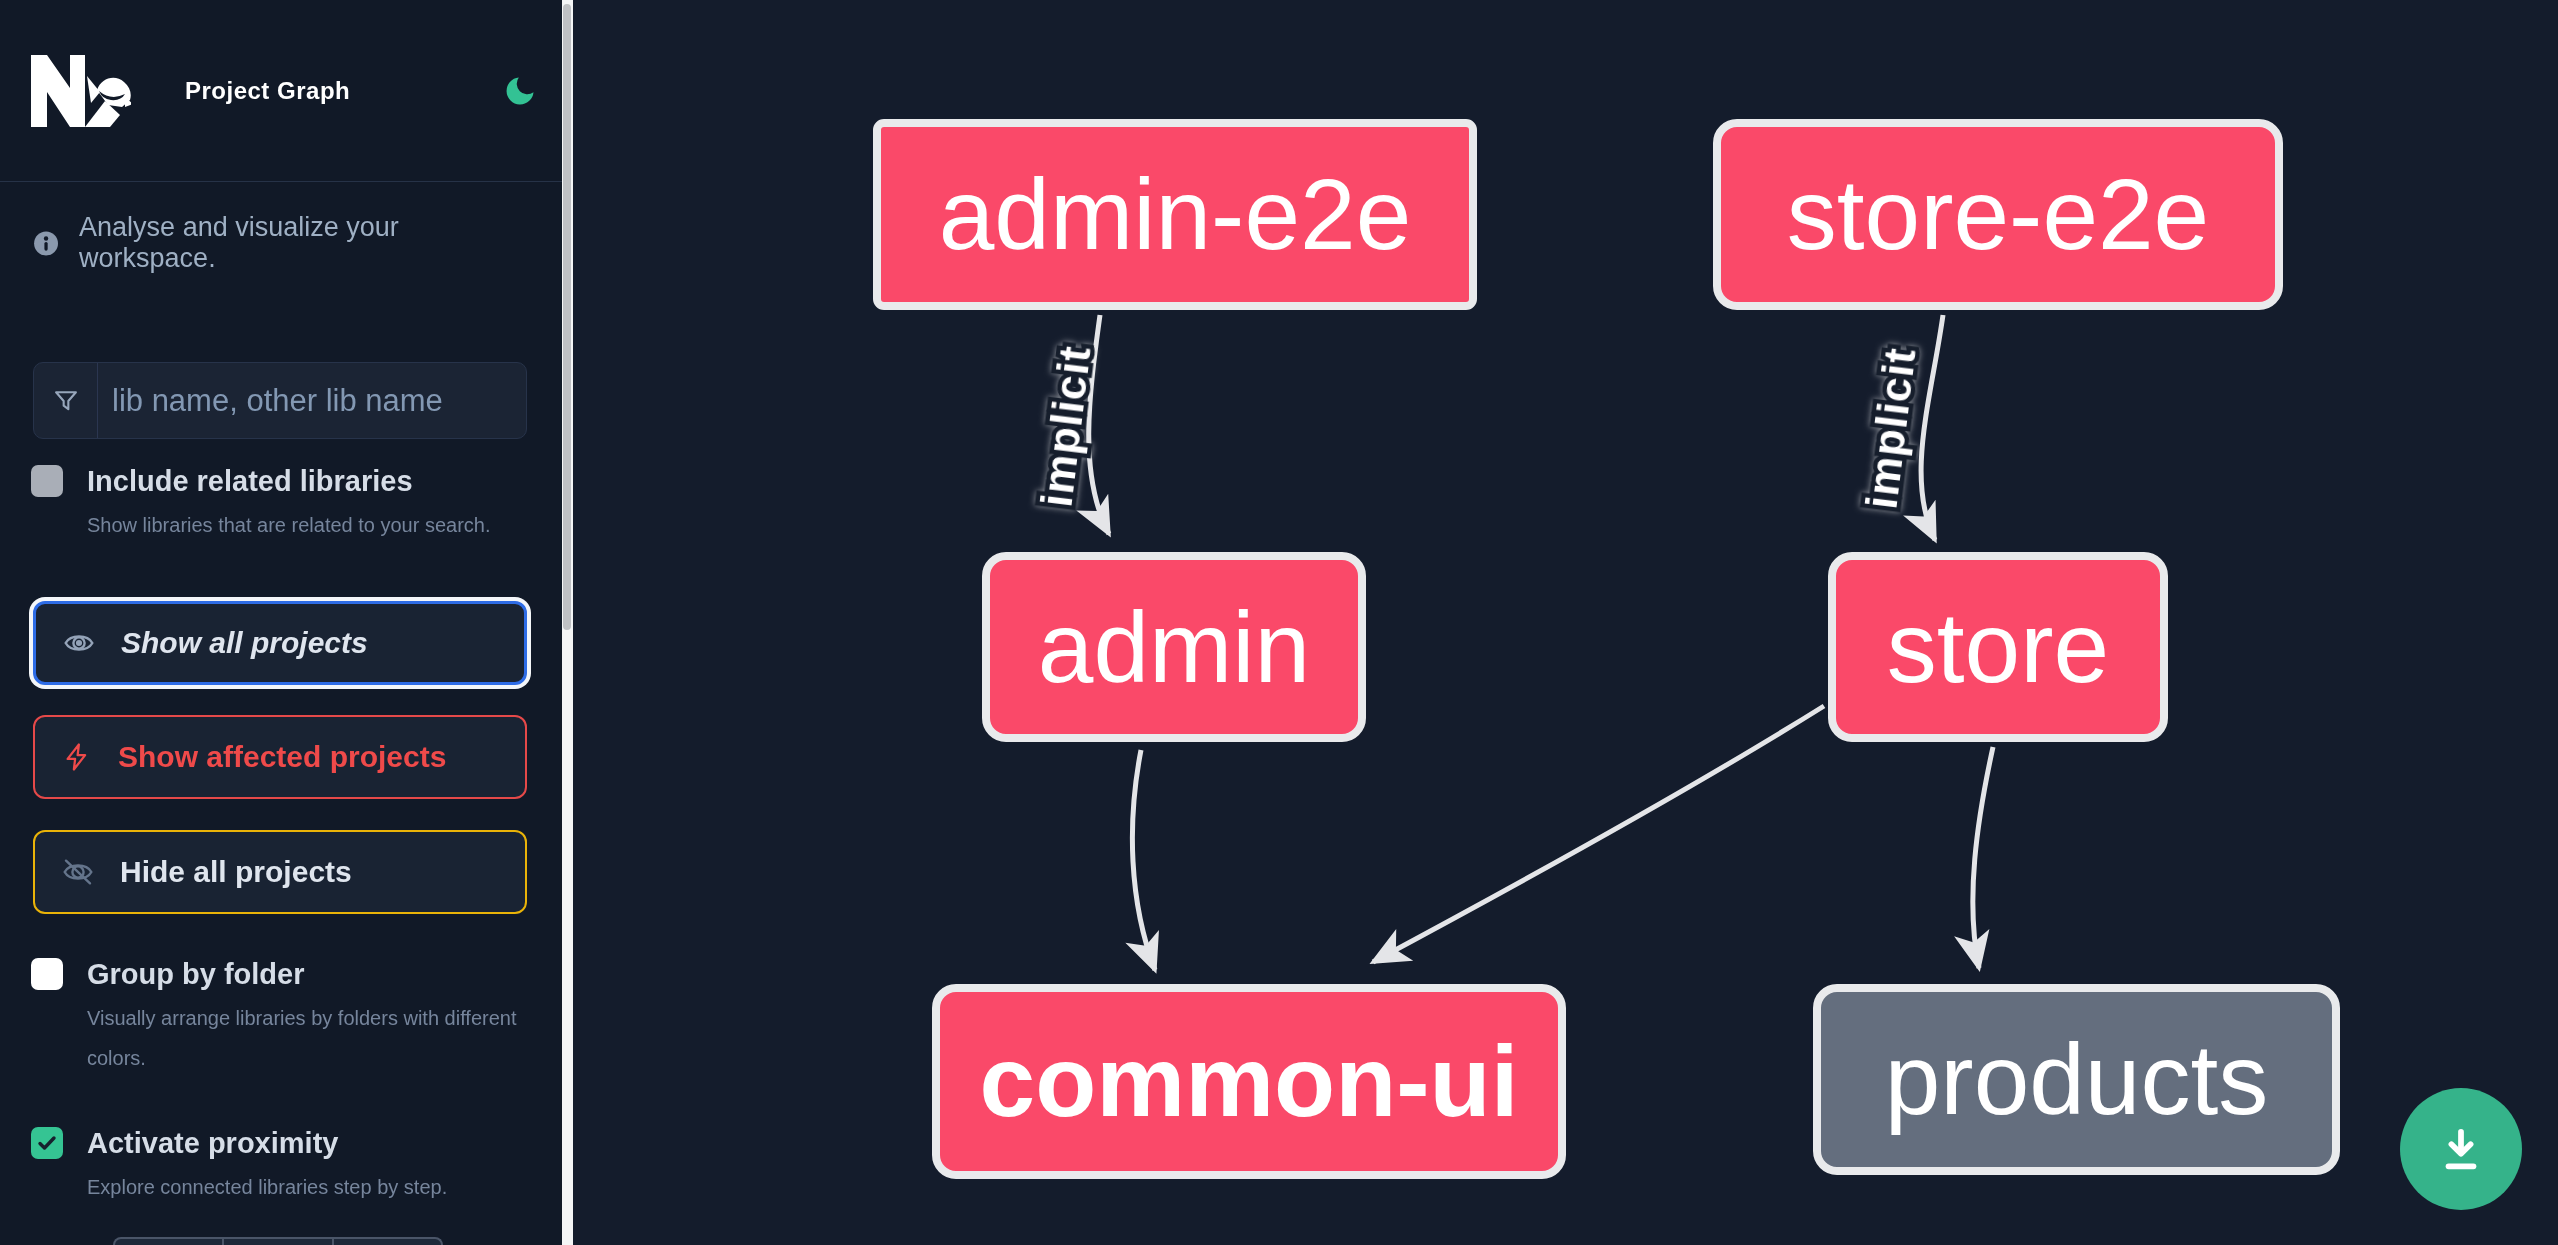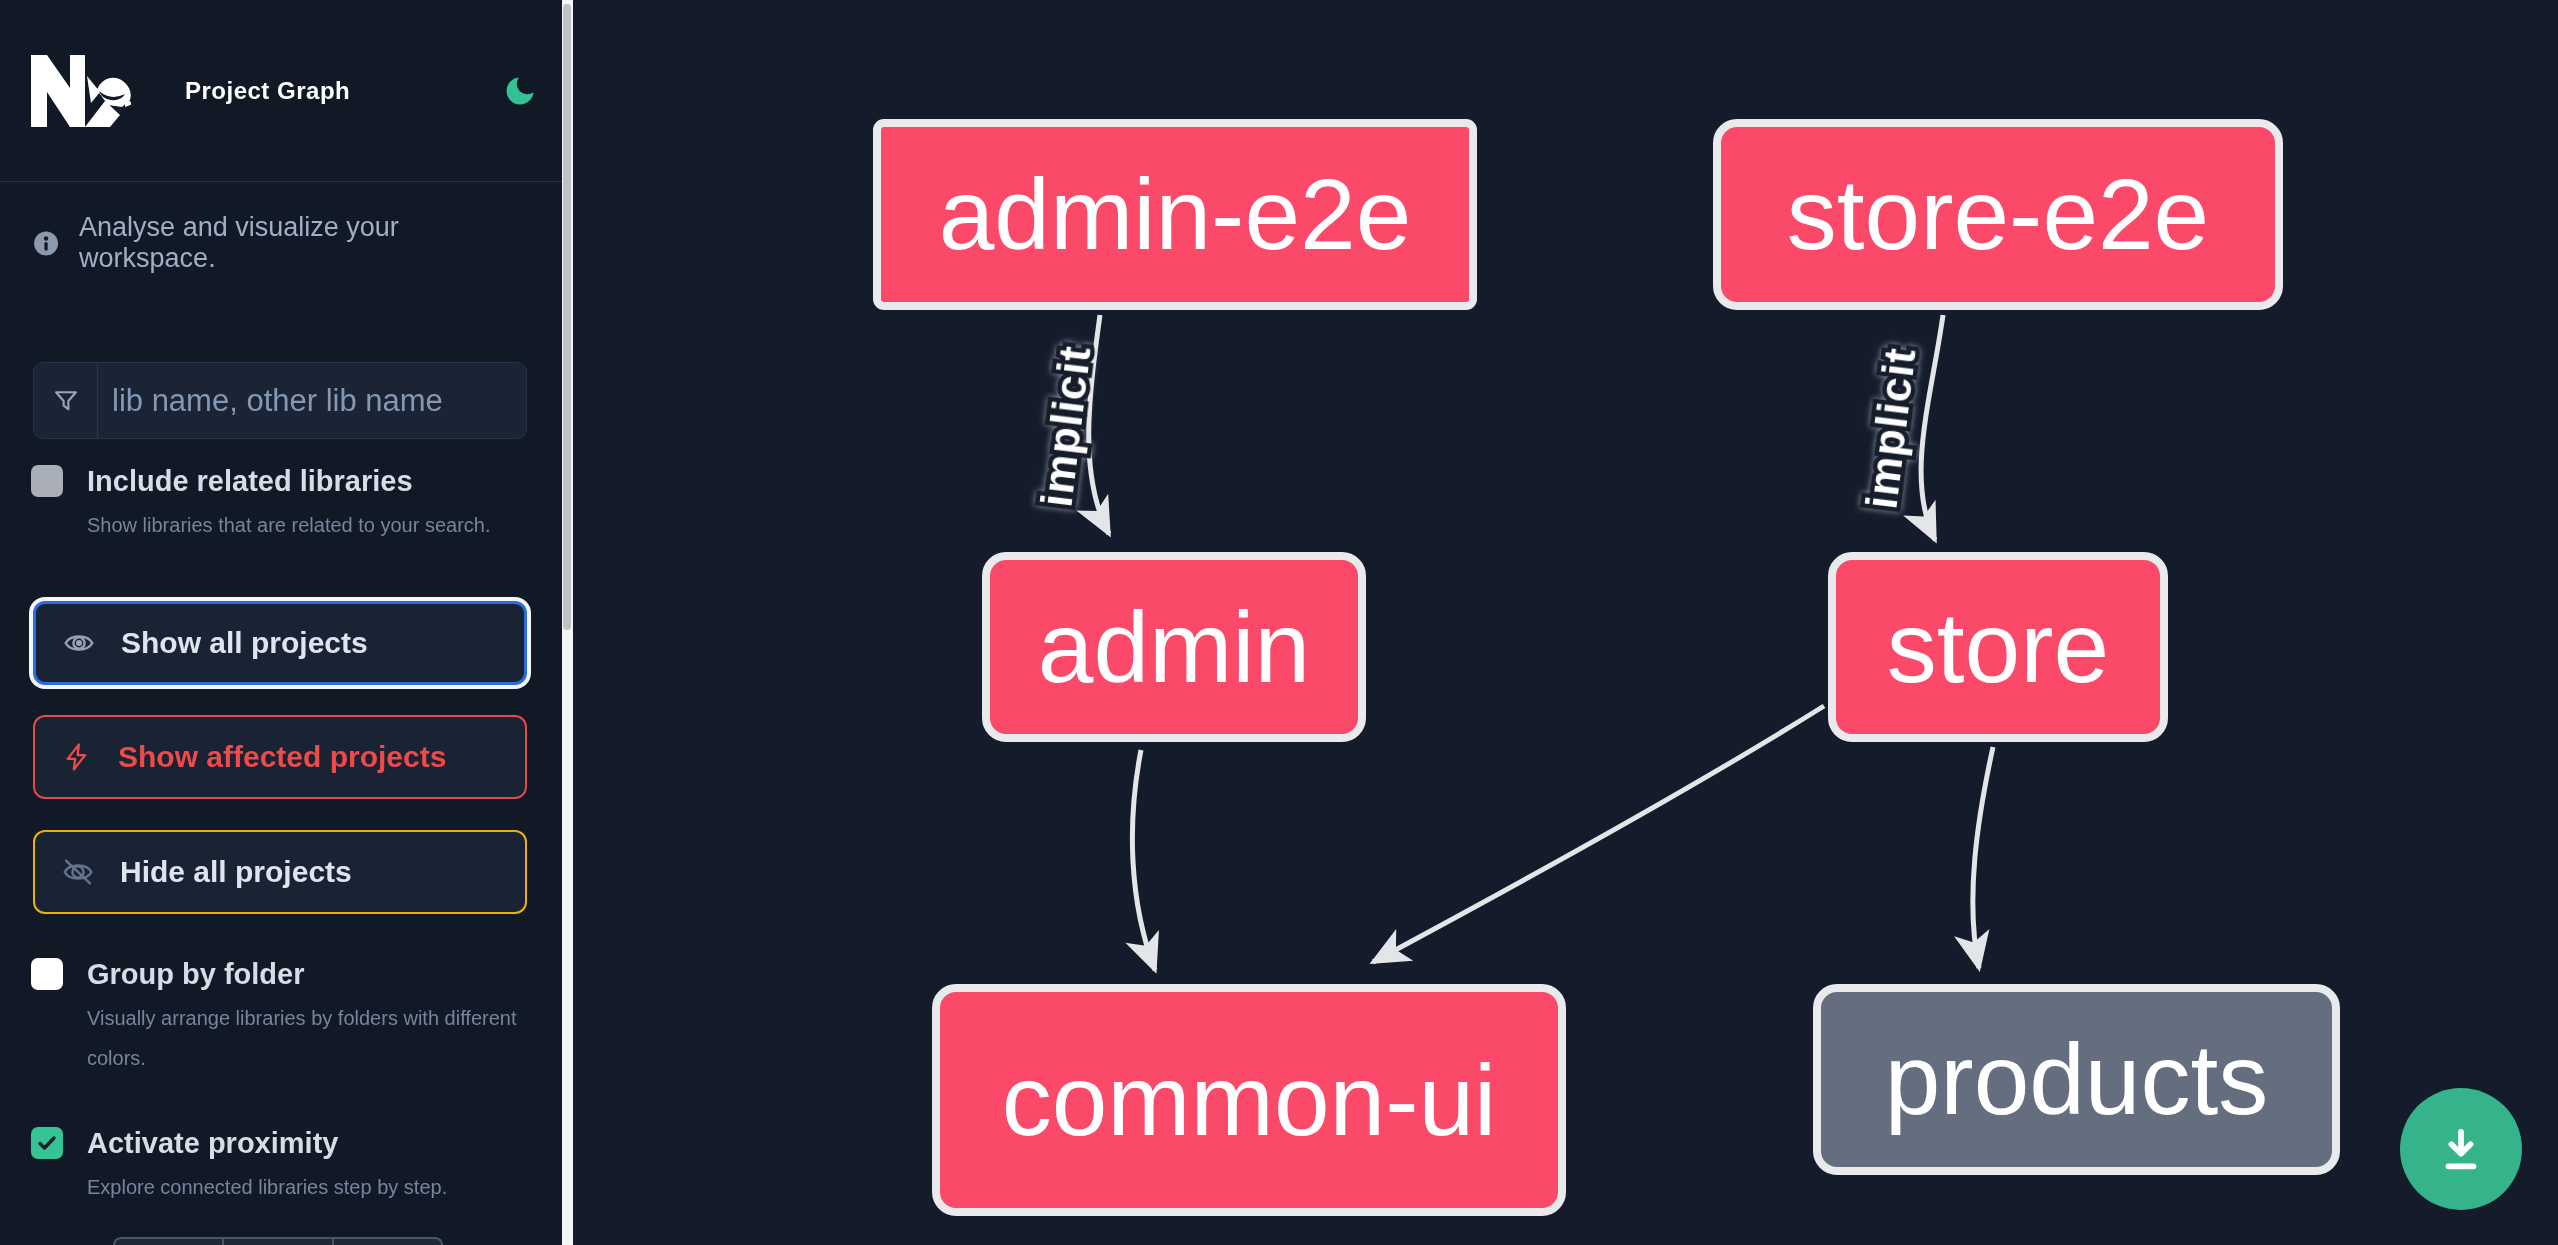--- a/index.html
+++ b/index.html
@@ -28,21 +28,21 @@
   .cb-white{background:#ffffff;}
   .cb-green{background:#35c493;display:flex;align-items:center;justify-content:center;}
   .opt .lab{font-size:29px;font-weight:bold;color:#d6dde7;line-height:36px;}
   .opt .desc{grid-column:2;font-size:20px;color:#76859c;line-height:40px;margin-top:6px;max-width:458px;}
 
   .btn{display:flex;align-items:center;margin:0 35px 0 33px;height:84px;border-radius:12px;background:#192333;border:2px solid #eab308;padding-left:27px;gap:26px;cursor:pointer;width:494px;}
   .btn .blab{font-size:30px;font-weight:bold;color:#dfe5ee;}
   .btn-focused{border:3px solid #2e6ce6;box-shadow:0 0 0 4px #f4f6f9;}
   .btn-affected{border:2px solid #e64949;}
   .btn-affected .blab{color:#ef4a4a;}
-  .mt56{margin-top:56px;} .mt30{margin-top:30px;} .mt31{margin-top:31px;}
+  .mt56{margin-top:56px;font-style:italic;} .mt30{margin-top:30px;} .mt31{margin-top:31px;}
   .opt-group{margin-top:42px;} .opt-prox{margin-top:47px;}
 
   .segmented{position:absolute;left:113px;bottom:0;width:330px;height:8px;background:#1d2839;border:2px solid #4a5568;border-bottom:none;border-radius:10px 10px 0 0;display:flex;}
   .segmented .seg{flex:1;border-right:2px solid #4a5568;}
   .segmented .seg:last-child{border-right:none;}
 
   
   .vscroll{position:absolute;left:562px;top:0;width:11px;height:1245px;background:#f4f5f6;}
   .vscroll .thumb{position:absolute;left:1px;top:4px;width:8px;height:626px;border-radius:5px;background:#bfc1c4;}
 
@@ -50,21 +50,21 @@
   .canvas{position:absolute;left:573px;top:0;width:1985px;height:1245px;background:#141c2c;}
   .edges{position:absolute;left:0;top:0;}
   .edge{fill:none;stroke:#e4e5e8;stroke-width:5px;}
   .edge-label{font-family:"Liberation Sans","DejaVu Sans",sans-serif;font-size:44px;font-weight:bold;fill:#ffffff;stroke:#161e2c;stroke-width:9px;paint-order:stroke;letter-spacing:1px;filter:drop-shadow(0 0 3px rgba(255,255,255,.55));}
   .node{position:absolute;display:flex;align-items:center;justify-content:center;background:#fa4969;border:8px solid #e9eaec;border-radius:24px;color:#ffffff;font-size:100px;cursor:pointer;}
   .node-gray{background:#646e7e;}
   .n-admin-e2e{left:300px;top:119px;width:604px;height:191px;border-radius:11px;}
   .n-store-e2e{left:1140px;top:119px;width:570px;height:191px;}
   .n-admin{left:409px;top:552px;width:384px;height:190px;}
   .n-store{left:1255px;top:552px;width:340px;height:190px;}
-  .n-common-ui{left:359px;top:984px;width:634px;height:232px;}
+  .n-common-ui{left:359px;top:984px;width:634px;height:195px;font-weight:bold;}
   .n-products{left:1240px;top:984px;width:527px;height:191px;}
 
   .fab{position:absolute;left:1827px;top:1088px;width:122px;height:122px;border-radius:50%;background:#35b38a;border:none;display:flex;align-items:center;justify-content:center;cursor:pointer;}
 </style>
 </head>
 <body>
 
 <div class="stage">
 
   <aside class="sidebar">

